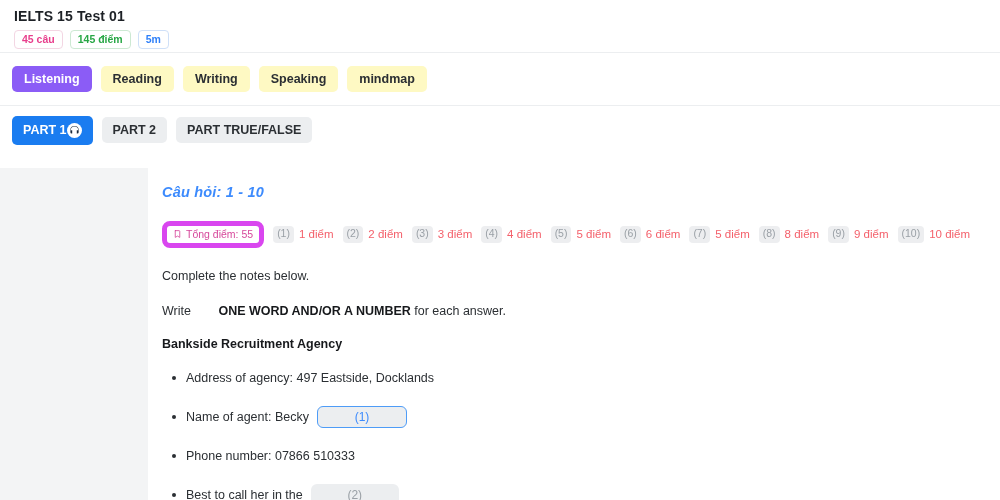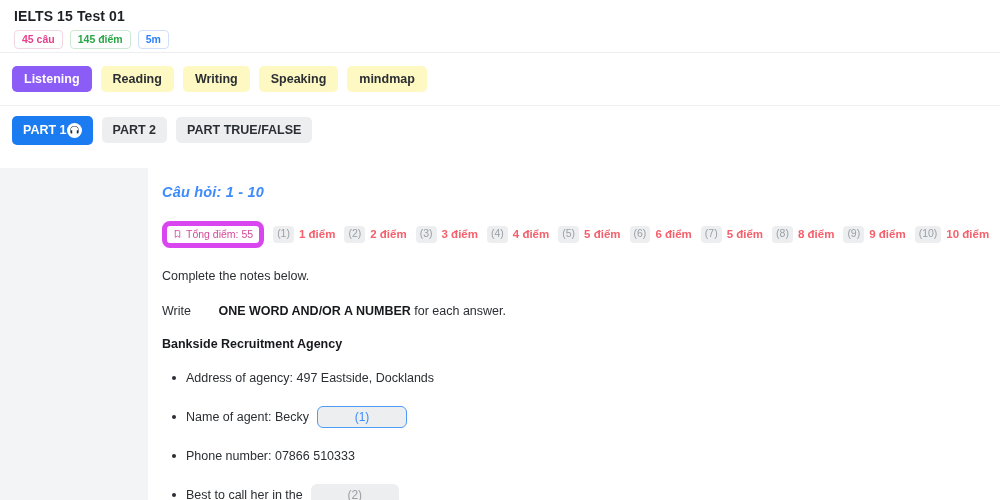--- a/index.html
+++ b/index.html
@@ -153,21 +153,21 @@
     background: #edeef0;
     color: #9aa0a6;
     border-radius: 4px;
     font-size: 10.5px;
     padding: 2px 4px 3px 4px;
     line-height: 1.1;
   }
   .score-pts {
     color: #f4606b;
     font-size: 11.5px;
-    font-weight: bold;
+    font-weight: normal;
     white-space: nowrap;
   }
 
   .para {
     font-size: 12.5px;
     color: #2b2f33;
     margin-bottom: 17px;
     line-height: 1.4;
   }
   .para b { font-weight: bold; color: #17191c; margin-left: 24px; }

